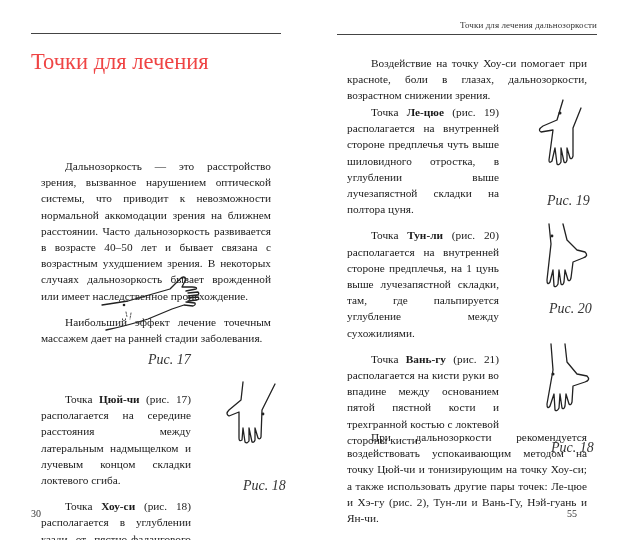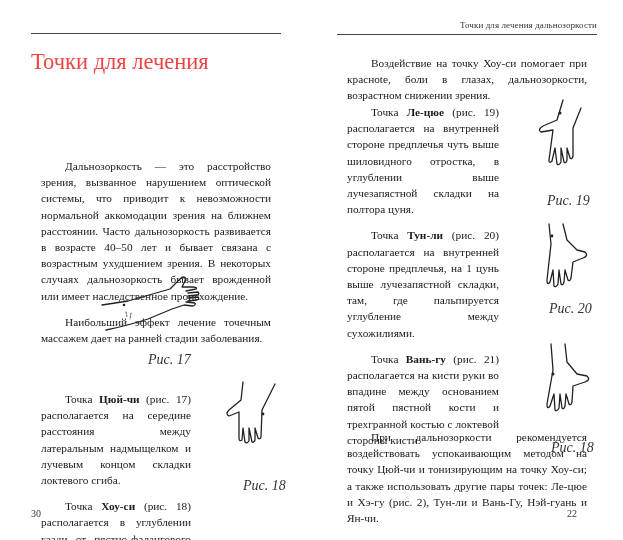--- a/index.html
+++ b/index.html
@@ -94,14 +94,14 @@
     <circle cx="11" cy="14" r="1.4"></circle>
   </svg>
   <div class="caption" style="left:238px; top:301px;text-align:right;">Рис. 20</div>
 
   <svg class="fig" style="left:230px; top:342px;" width="55" height="80" viewBox="0 0 55 80">
     <path d="M10 2 L12 28 L6 62 Q6 68 9 64 L13 52 L14 68 Q16 70 18 66 L19 52 L21 66 Q23 68 24 64 L25 52 L28 62 Q30 64 31 60 L32 44 L44 40 Q50 38 46 34 L36 32 L26 20 L24 2"></path>
     <circle cx="12" cy="32" r="1.5"></circle>
   </svg>
   <div class="caption" style="left:240px; top:440px;">Рис. 18</div>
 
-  <div class="folio" style="left:256px; top:508px;">22</div>
+  <div class="folio" style="left:256px; top:508px;">55</div>
 </div>
 
 </body></html>

